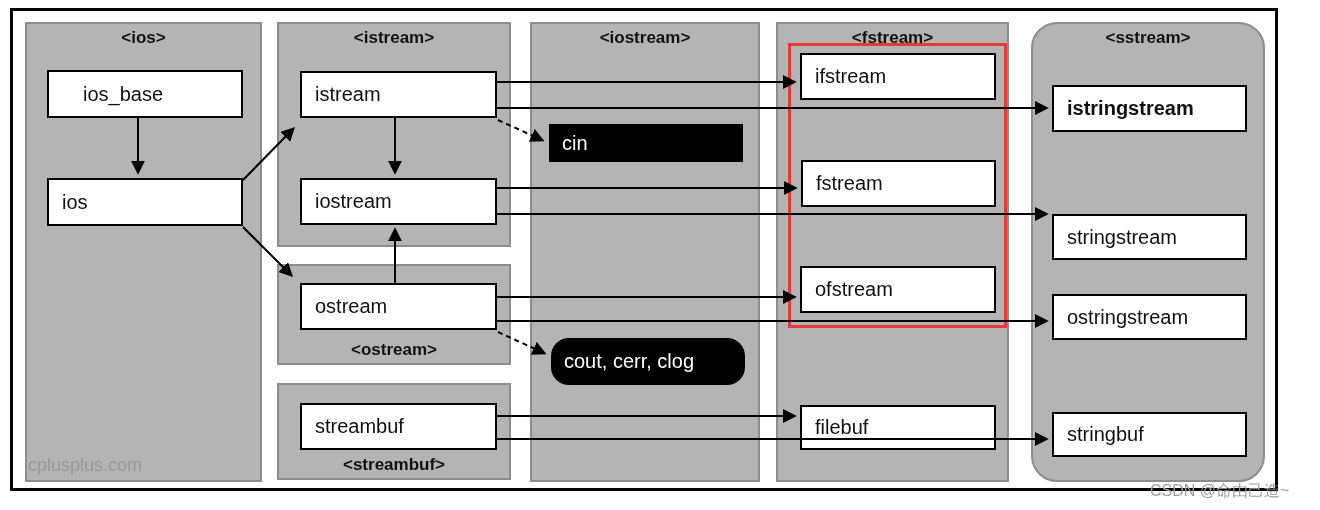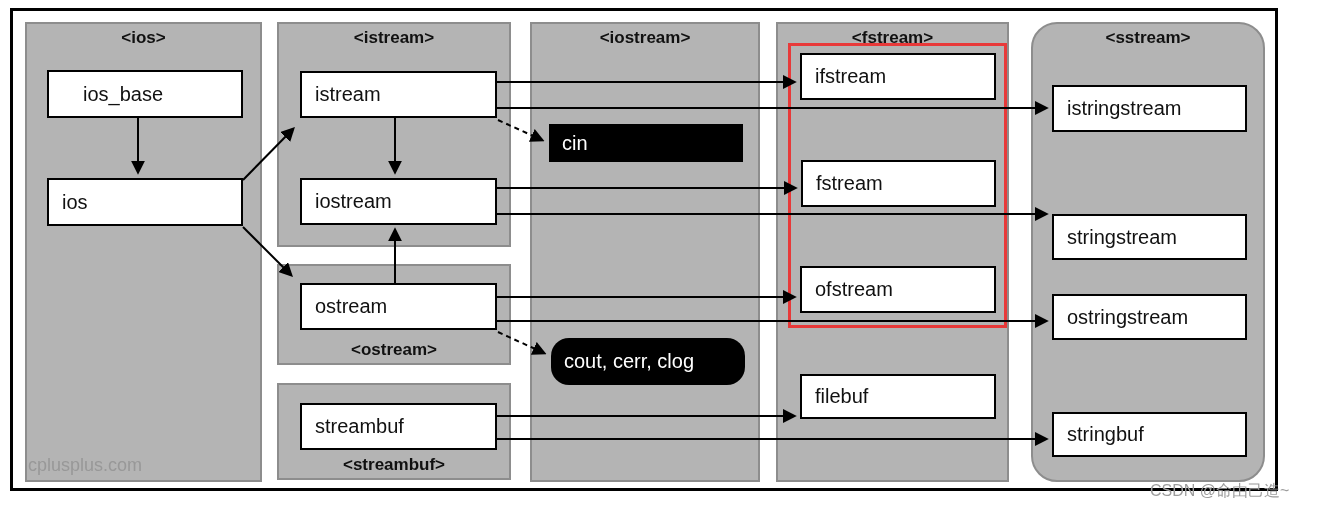--- a/index.html
+++ b/index.html
@@ -79,22 +79,22 @@
   <div class="node" style="left:47px;top:178px;width:196px;height:48px;">ios</div>
   <div class="node" style="left:300px;top:71px;width:197px;height:47px;">istream</div>
   <div class="node" style="left:300px;top:178px;width:197px;height:47px;">iostream</div>
   <div class="node" style="left:300px;top:283px;width:197px;height:47px;">ostream</div>
   <div class="node" style="left:300px;top:403px;width:197px;height:47px;">streambuf</div>
   <div class="node dark" style="left:549px;top:124px;width:194px;height:38px;">cin</div>
   <div class="node dark" style="left:551px;top:338px;width:194px;height:47px;border-radius:18px;">cout, cerr, clog</div>
   <div class="node" style="left:800px;top:53px;width:196px;height:47px;">ifstream</div>
   <div class="node" style="left:801px;top:160px;width:195px;height:47px;">fstream</div>
   <div class="node" style="left:800px;top:266px;width:196px;height:47px;">ofstream</div>
-  <div class="node" style="left:800px;top:374px;width:196px;height:45px;">filebuf</div>
-  <div class="node" style="left:1052px;top:85px;width:195px;height:47px;">istringstream</div>
+  <div class="node" style="left:800px;top:405px;width:196px;height:45px;">filebuf</div>
+  <div class="node" style="left:1052px;top:85px;width:195px;height:47px;font-weight:bold;">istringstream</div>
   <div class="node" style="left:1052px;top:186px;width:195px;height:46px;margin-top:28px;">stringstream</div>
   <div class="node" style="left:1052px;top:294px;width:195px;height:46px;">ostringstream</div>
   <div class="node" style="left:1052px;top:412px;width:195px;height:45px;">stringbuf</div>
 
   <svg id="edges-svg" xmlns="http://www.w3.org/2000/svg">
     <defs>
       <marker id="ah" viewBox="0 0 10 10" refX="8" refY="5" markerWidth="7" markerHeight="7" orient="auto-start-reverse">
         <path d="M0,0 L10,5 L0,10 z" fill="#000000"></path>
       </marker>
     </defs>

